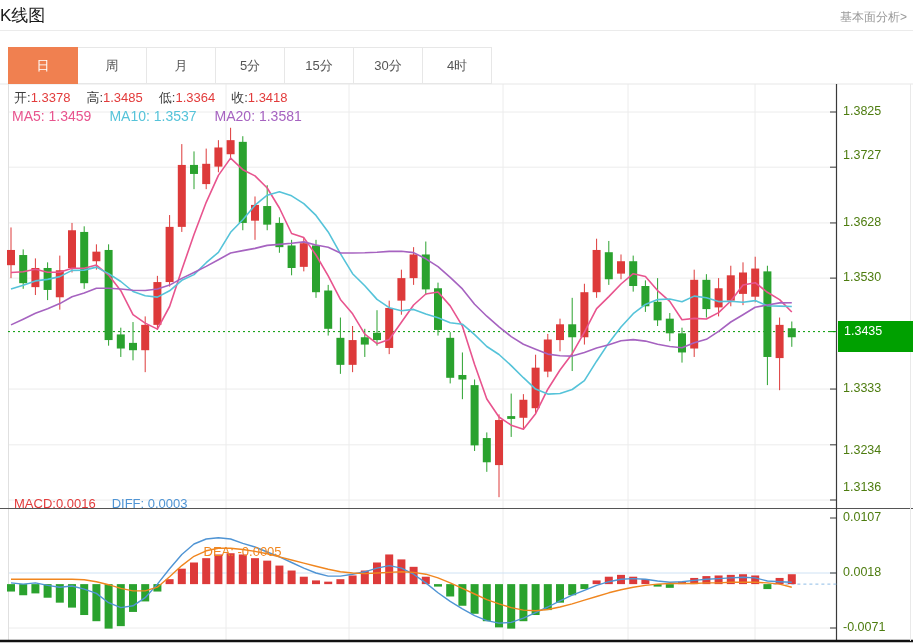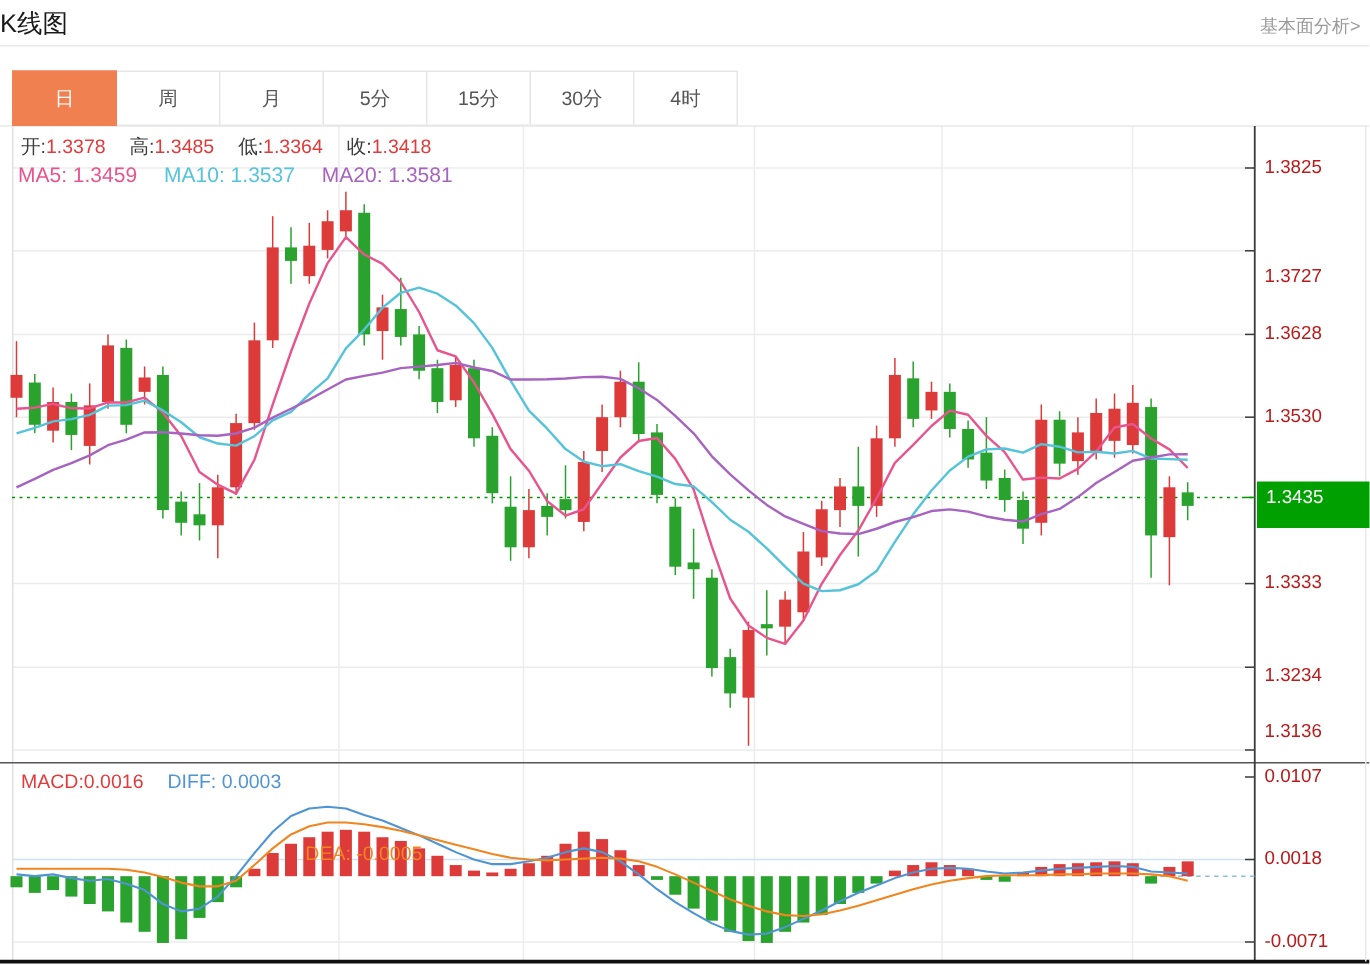--- a/index.html
+++ b/index.html
@@ -11,22 +11,22 @@
   .tabbar{position:absolute;left:8px;top:47px;display:flex;z-index:3;}
   .tab{box-sizing:border-box;width:70px;height:37px;line-height:35px;text-align:center;
        font-size:13px;color:#555;background:#fff;border:1px solid #e7e7e7;margin-left:-1px;cursor:pointer;}
   .tab:first-child{margin-left:0;}
   .tab.active{color:#fff;z-index:2;}
   .chart-area{position:absolute;left:0;top:0;width:913px;height:643px;}
   svg{position:absolute;left:0;top:0;pointer-events:none;}
   .ohlc-row{position:absolute;left:14px;top:89px;display:flex;gap:16px;font-size:13px;z-index:2;}
   .ohlc-row .lbl{color:#3c3c3c;}
   .ma-row{position:absolute;left:12px;top:108px;display:flex;gap:18px;font-size:14px;z-index:2;}
-  .macd-row{position:absolute;left:14px;top:513px;display:flex;gap:16px;font-size:13px;z-index:2;}
-  .axis-label{position:absolute;left:843px;font-size:12.5px;color:#b91c1c;z-index:2;}
+  .macd-row{position:absolute;left:14px;top:496px;display:flex;gap:16px;font-size:13px;z-index:2;}
+  .axis-label{position:absolute;left:843px;font-size:12.5px;color:#4d7c0f;z-index:2;}
   .price-tag{position:absolute;left:838px;top:322px;width:75px;height:31px;line-height:21px;
              padding-left:6px;box-sizing:border-box;color:#fff;font-size:12.5px;z-index:3;}
   .right-edge{position:absolute;left:910px;top:84px;width:1px;height:557px;background:#e9e9e9;}
 </style>
 </head>
 <body>
 
 <div class="chart-area">
   <svg id="chart-svg" width="913" height="643">
       <line x1="226" y1="84" x2="226" y2="640" stroke="#ececec" stroke-width="1"></line>
@@ -296,21 +296,21 @@
   <span style="color: rgb(79, 148, 212);">DIFF: 0.0003</span>
   <span style="color: rgb(240, 134, 31); margin-top: 48px;">DEA: -0.0005</span>
 </div>
 
 <div class="price-tag" style="background: rgb(0, 160, 0); top: 321.123px;">
   <span>1.3435</span>
 </div>
 
 <div id="labels-layer">
     <div class="axis-label" style="top: 104px;">1.3825</div>
-    <div class="axis-label" style="top: 177px;">1.3727</div>
+    <div class="axis-label" style="top: 148px;">1.3727</div>
     <div class="axis-label" style="top: 214.938px;">1.3628</div>
     <div class="axis-label" style="top: 270.125px;">1.3530</div>
     <div class="axis-label" style="top: 381.062px;">1.3333</div>
     <div class="axis-label" style="top: 443px;">1.3234</div>
     <div class="axis-label" style="top: 480px;">1.3136</div>
     <div class="axis-label" style="top: 510px;">0.0107</div>
     <div class="axis-label" style="top: 565px;">0.0018</div>
     <div class="axis-label" style="top: 620px;">-0.0071</div>
   </div>
 <div class="right-edge"></div>

